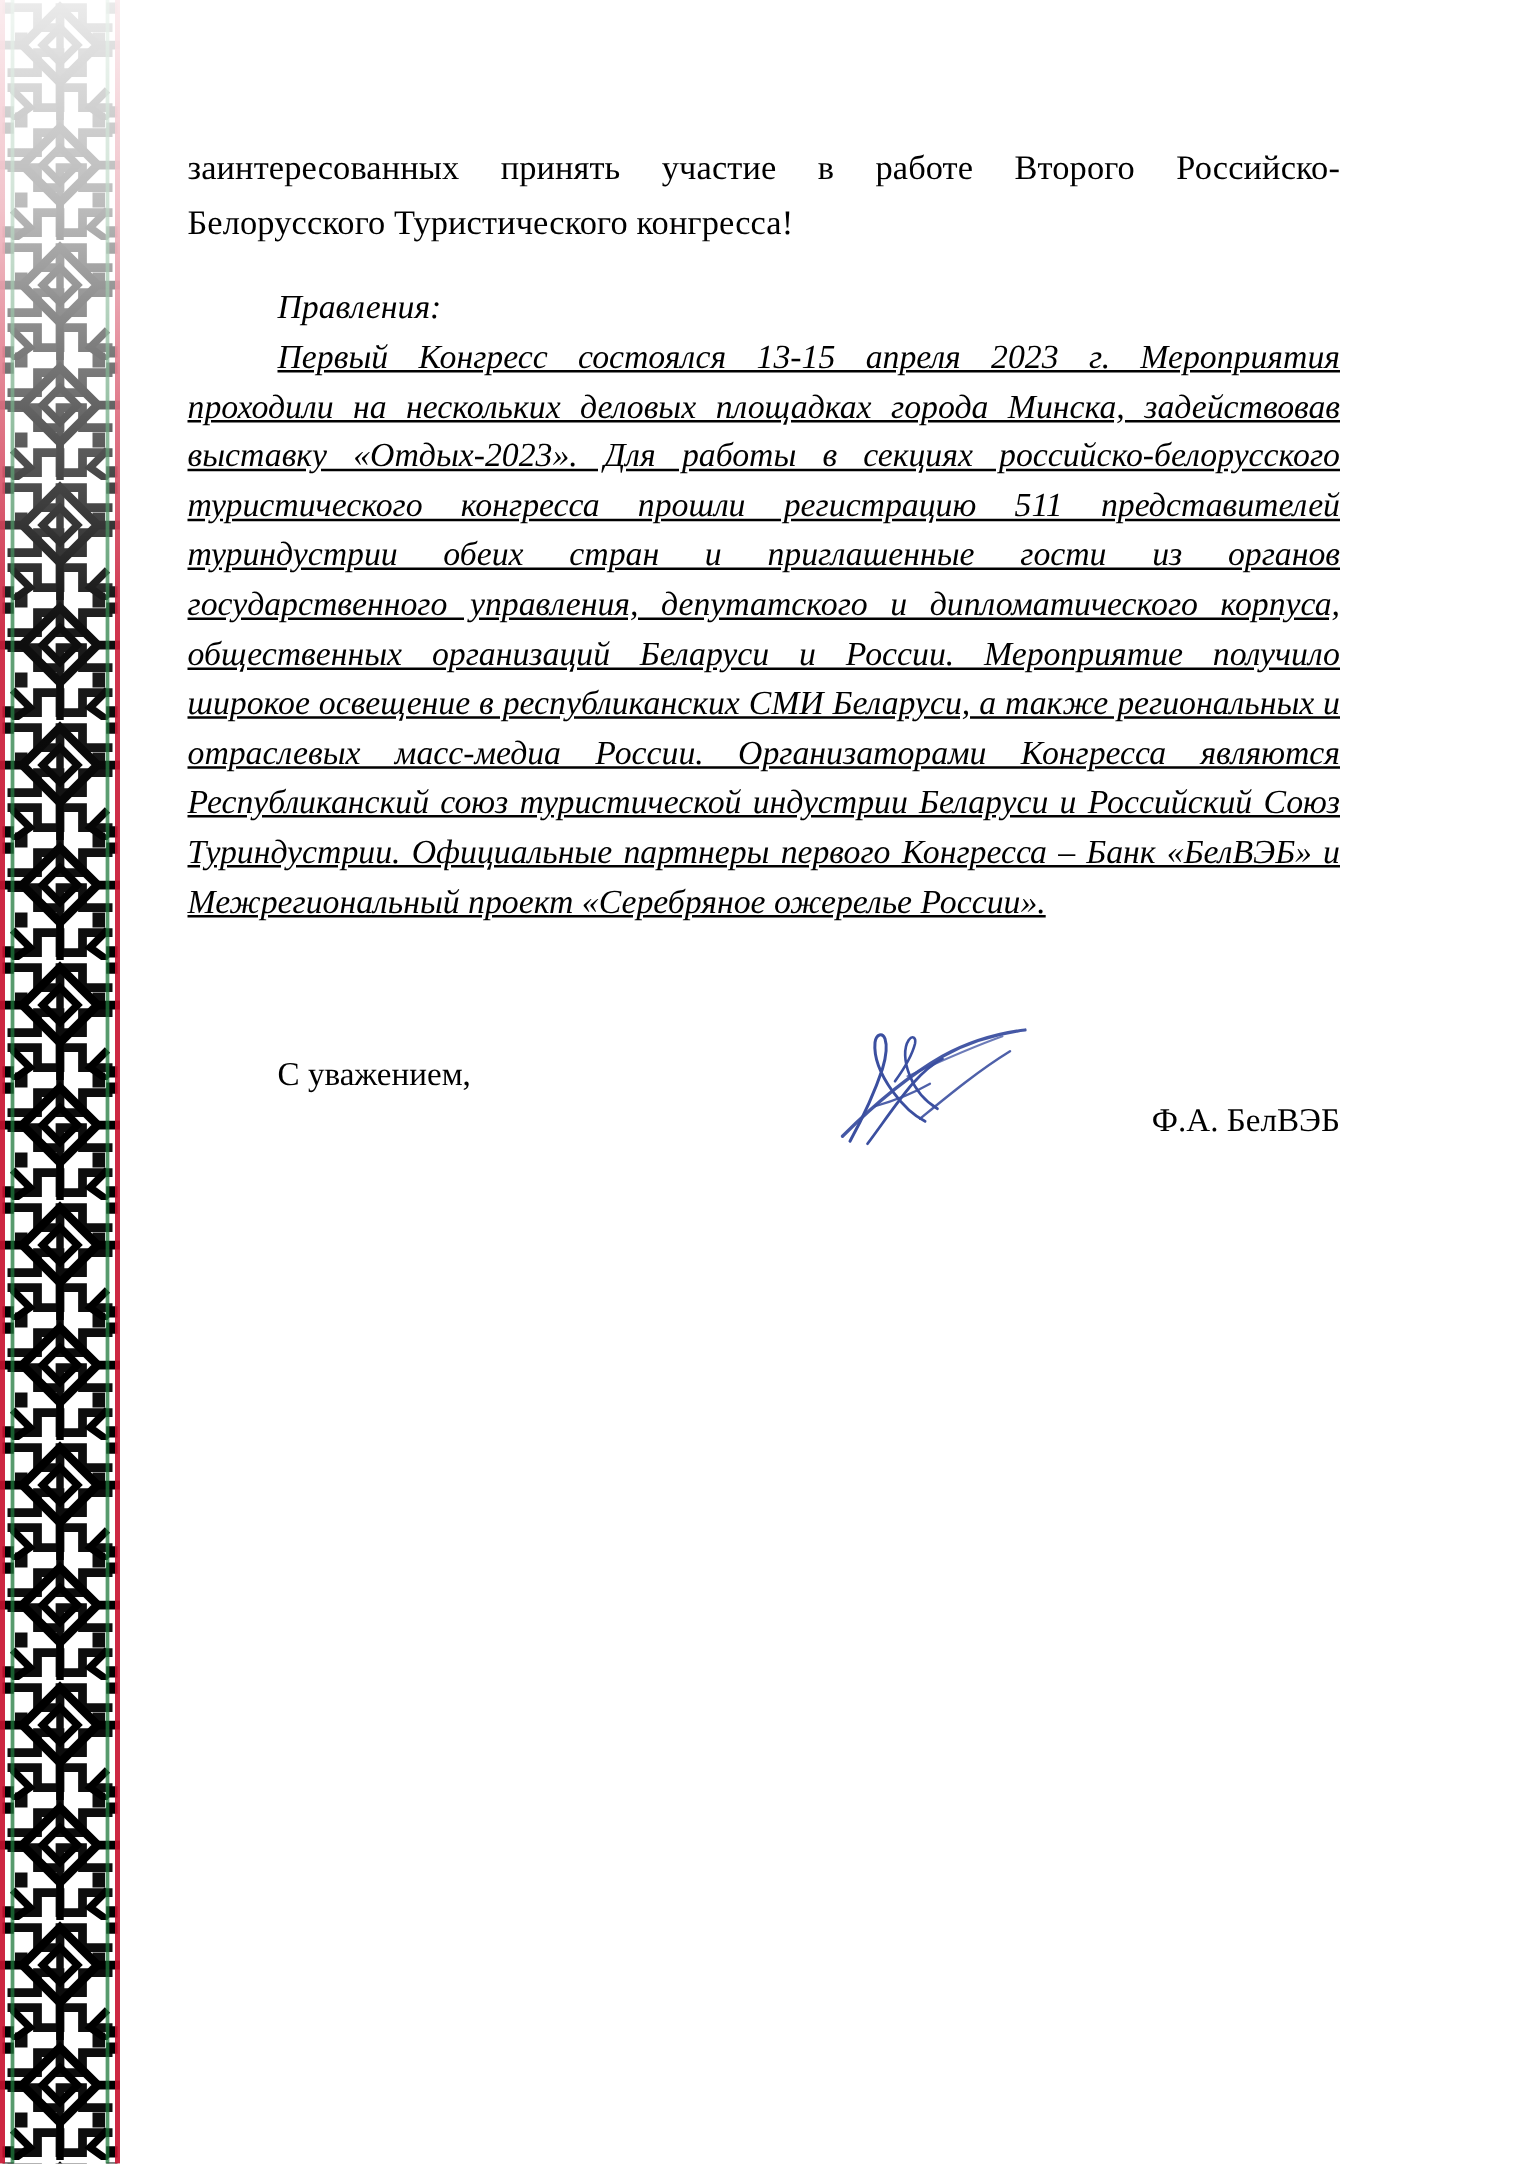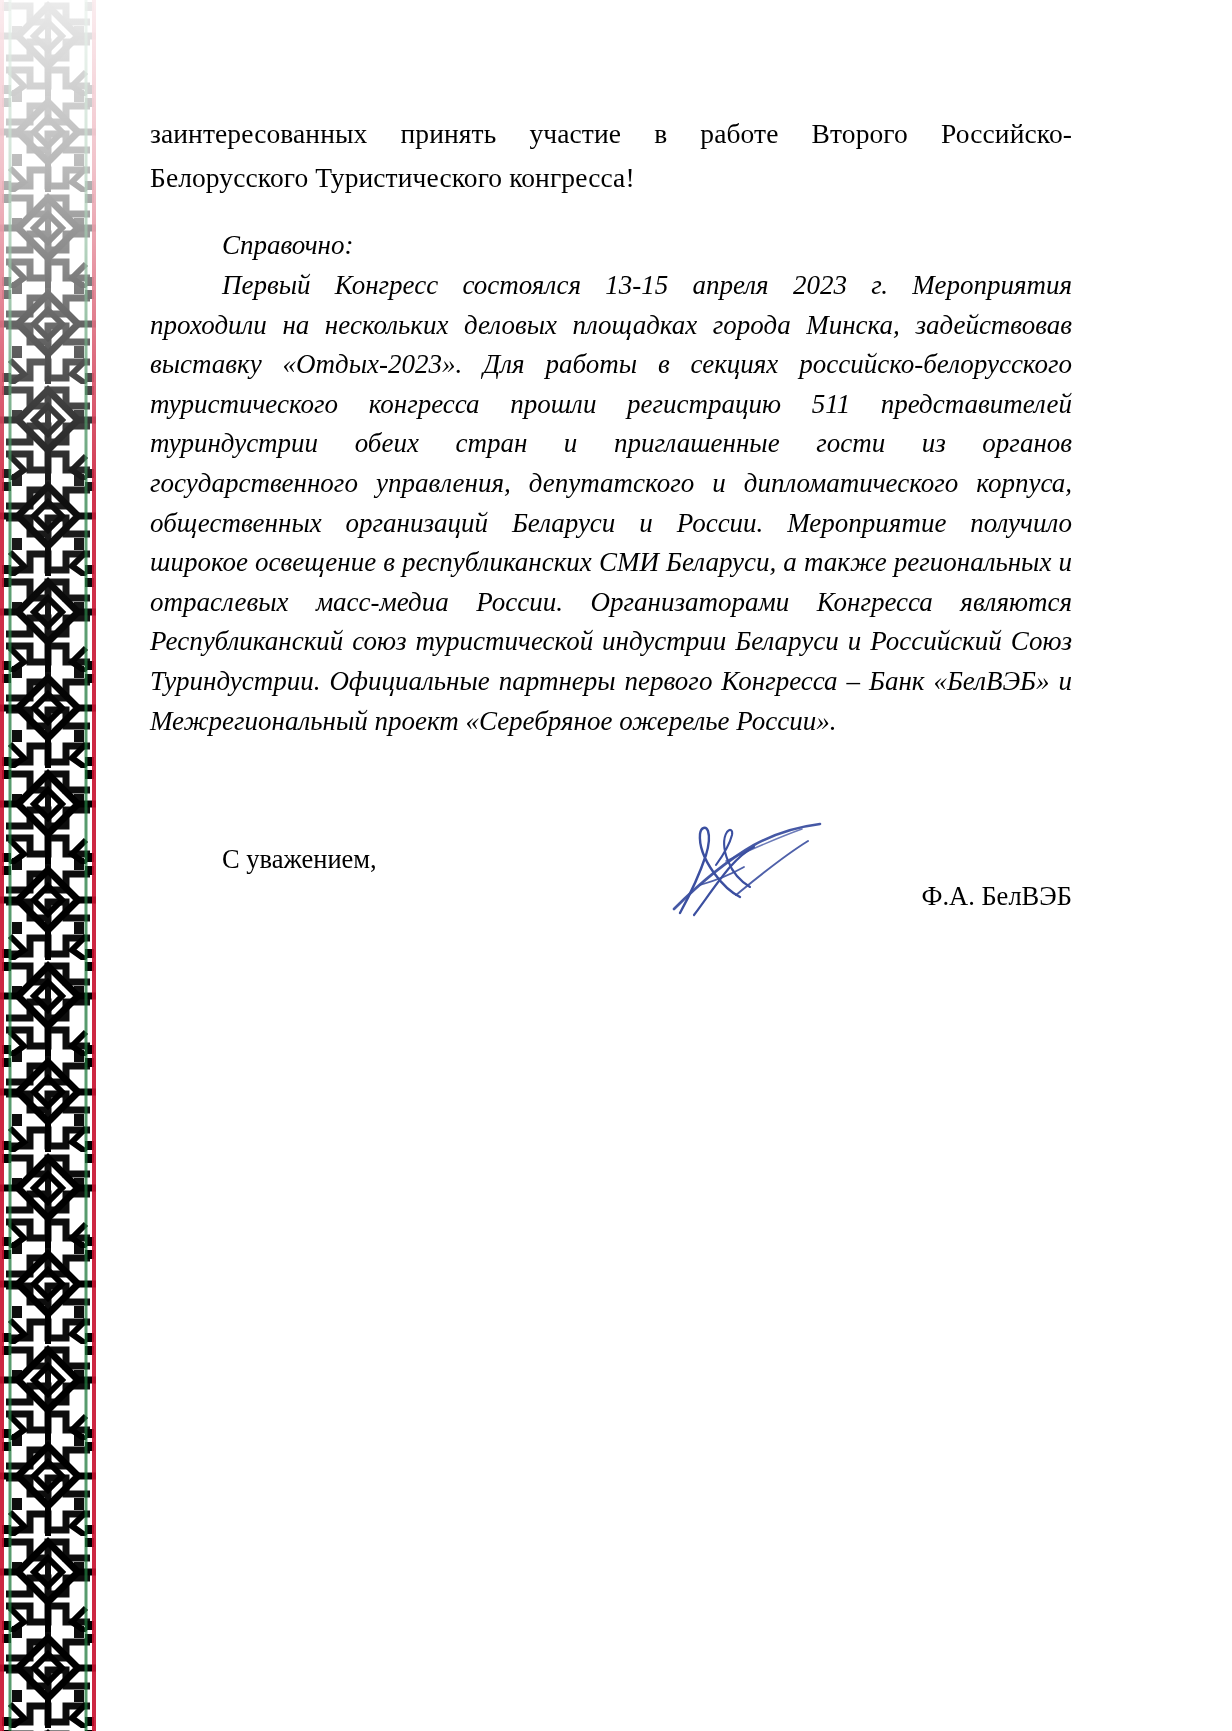--- a/index.html
+++ b/index.html
@@ -75,20 +75,21 @@
     top: 203px;
     left: 0;
     width: 922px;
     font-size: 27px;
     line-height: 39.6px;
     font-style: italic;
     text-align: justify;
     text-align-last: left;
     text-indent: 72px;
     hyphens: manual;
+    text-decoration: underline;
   }
 
   
   .sig-block {
     position: absolute;
     top: 805px;
     left: 0;
     width: 922px;
     height: 120px;
   }
@@ -178,21 +179,21 @@
       </g>
 
       <rect x="0" y="0" width="96" height="760" fill="url(#fadeTop)"></rect>
     </svg>
   </div>
 
   <div class="content">
 
     <p class="para-upright">заинтересованных принять участие в работе Второго Российско-Белорусского Туристического конгресса!</p>
 
-    <p class="spravochno">Справочно:</p>
+    <p class="spravochno">Правления:</p>
 
     <p class="para-italic">Первый Конгресс состоялся 13-15 апреля 2023 г. Мероприятия проходили на нескольких деловых площадках города Минска, задействовав выставку «Отдых-2023». Для работы в секциях российско-белорусского туристического конгресса прошли регистрацию 511 представителей туриндустрии обеих стран и приглашенные гости из органов государственного управления, депутатского и дипломатического корпуса, общественных организаций Беларуси и России. Мероприятие получило широкое освещение в республиканских СМИ Беларуси, а также региональных и отраслевых масс-медиа России. Организаторами Конгресса являются Республиканский союз туристической индустрии Беларуси и Российский Союз Туриндустрии. Официальные партнеры первого Конгресса – Банк «БелВЭБ» и Межрегиональный проект «Серебряное ожерелье России».</p>
 
     <div class="sig-block">
 
       <div class="sig-left">
         <span class="l1">С уважением,</span>
       </div>
 
       <div class="signature-mark">

